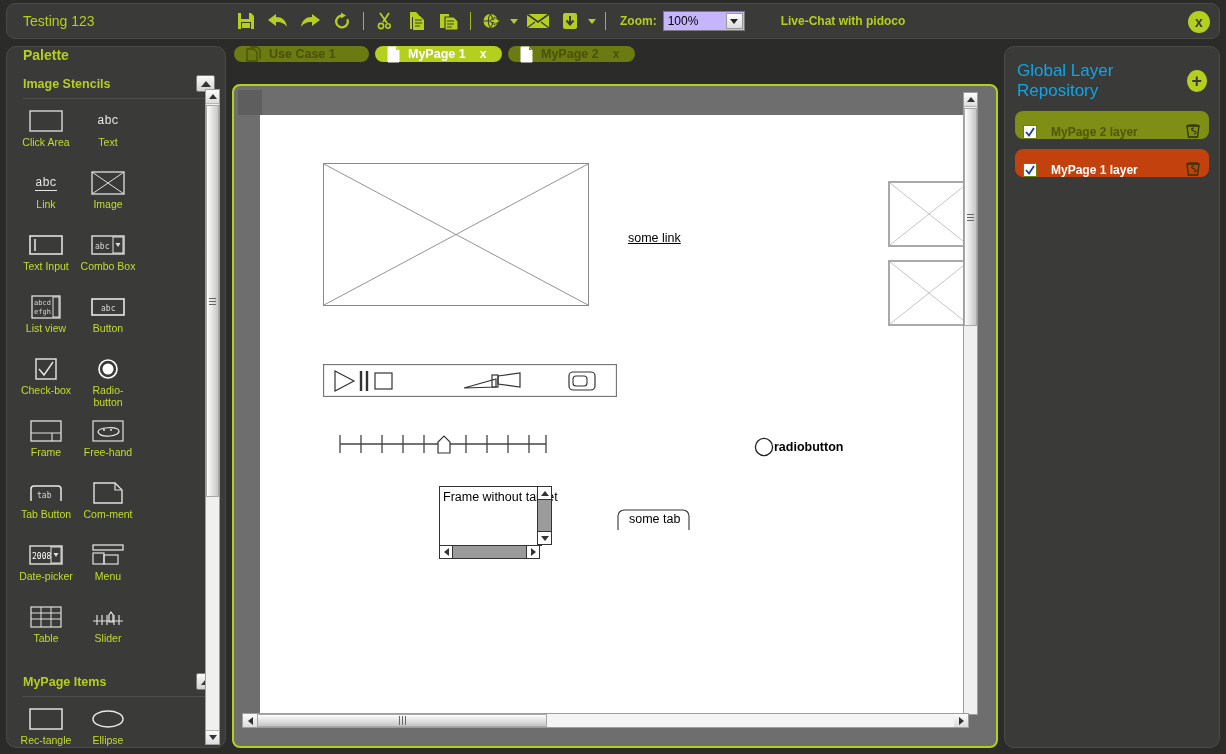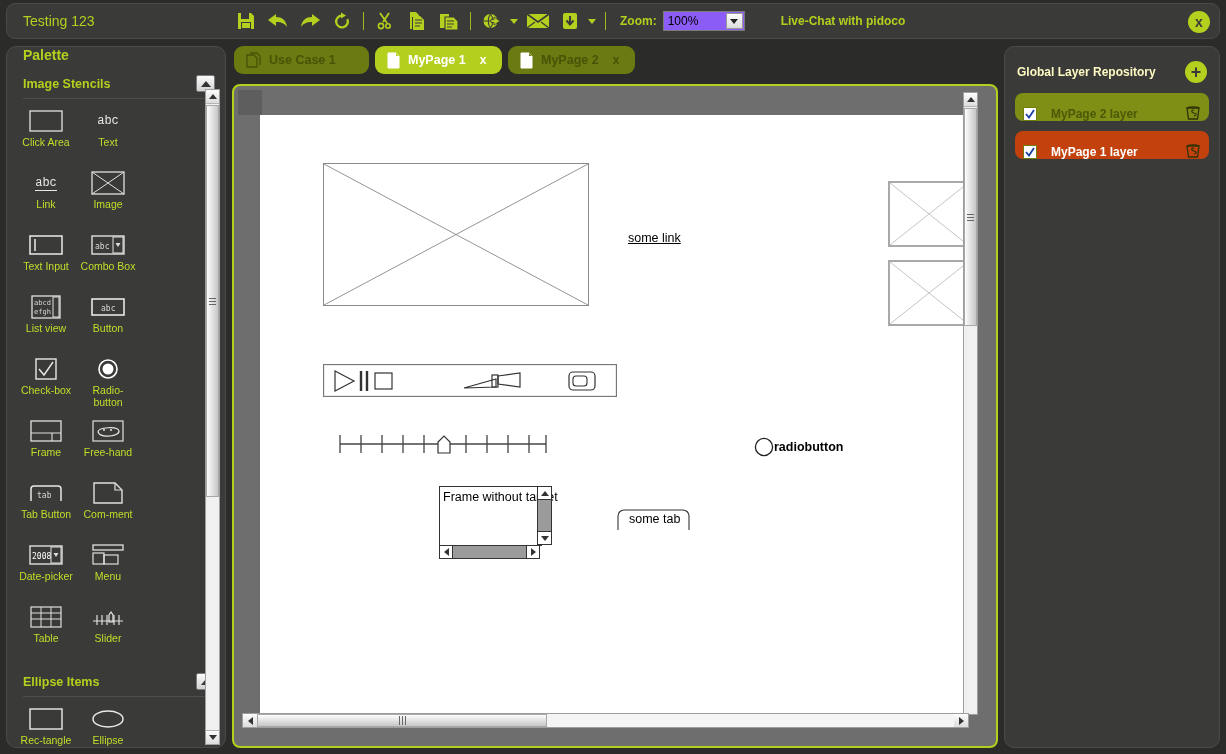--- a/index.html
+++ b/index.html
@@ -28,21 +28,21 @@
   }
   .tb-btn svg { display: block; }
   .tb-sep { width: 1px; height: 18px; background: #b5cf1e; margin: 0 4px; opacity: .85; }
   .tb-caret {
     width: 0; height: 0; border-left: 4px solid transparent; border-right: 4px solid transparent;
     border-top: 5px solid #b5cf1e; margin-left: 1px; margin-right: 3px; cursor: pointer;
   }
   #zoom-wrap { display: flex; align-items: center; margin-left: 10px; }
   #zoom-label { color: #b5cf1e; font-size: 12px; font-weight: bold; margin-right: 6px; }
   #zoom-select {
-    width: 82px; height: 20px; background: #8b5cf6; border: 1px solid #7b7b7b;
+    width: 82px; height: 20px; background: #c4b5fd; border: 1px solid #7b7b7b;
     display: flex; align-items: center; font-size: 12px; color: #000; padding-left: 4px;
     position: relative; cursor: pointer;
   }
   #zoom-select .arrow-box {
     position: absolute; right: 1px; top: 1px; width: 17px; height: 16px;
     background: linear-gradient(#fdfdfd,#dcdcdc); border: 1px solid #9a9a9a;
     display: flex; align-items: center; justify-content: center;
   }
   .dd-arrow { width: 0; height: 0; border-left: 4px solid transparent; border-right: 4px solid transparent; border-top: 5px solid #222; }
   #live-chat { color: #b5cf1e; font-size: 12px; font-weight: bold; margin-left: 36px; white-space: nowrap; }
@@ -97,21 +97,21 @@
     display: flex; align-items: center; justify-content: center;
   }
   .grip-v { width: 7px; height: 7px;
     background: repeating-linear-gradient(#666 0 1px, transparent 1px 3px); }
   .grip-h { width: 7px; height: 9px;
     background: repeating-linear-gradient(90deg,#666 0 1px, transparent 1px 3px); }
 
   
   #tabbar { position: absolute; left: 232px; top: 44px; width: 766px; height: 40px; }
   .tab {
-    position: absolute; top: 2px; height: 28px; border-radius: 9px;
+    position: absolute; top: 2px; height: 16px; border-radius: 9px;
     display: flex; align-items: center; cursor: pointer;
     padding: 0 12px; font-size: 12.5px; font-weight: bold;
   }
   .tab.inactive { background: #6c7a12; color: #4a5208; }
   .tab.active { background: #b5cf1e; color: #fff; }
   .tab .tab-icon { margin-right: 8px; display: flex; }
   .tab .tab-close { margin-left: 14px; font-size: 12px; font-weight: bold; cursor: pointer; }
 
   
   #canvas-outer {
@@ -144,21 +144,21 @@
   .wf-img { border: 1px solid #8a8a8a; }
   .wf-link { font-family: "Liberation Sans", sans-serif; font-size: 12.5px; color: #000; text-decoration: underline; }
   .wf-text { font-family: "Liberation Sans", sans-serif; font-size: 13px; color: #000; }
 
   
   #layers {
     position: absolute; left: 1004px; top: 46px; width: 216px; height: 702px;
     background: #3a3a38; border-radius: 10px; border: 1px solid #4a4a46;
   }
   #layers-head { display: flex; align-items: center; justify-content: space-between; padding: 14px 12px 0 12px; }
-  #layers-title { color: #fef9c3; font-size: 12px; font-weight: bold; }
+  #layers-title { color: #0ea5e9; font-size: 17px; font-weight: normal; }
   #add-layer {
     width: 22px; height: 22px; border-radius: 50%; background: #b5cf1e; color: #3a3a38;
     font-size: 18px; font-weight: bold; display: flex; align-items: center; justify-content: center;
     cursor: pointer; line-height: 1;
   }
   .layer-row {
     margin: 10px 10px 0 10px; height: 28px; border-radius: 8px;
     display: flex; align-items: flex-end; padding: 0 8px; cursor: pointer;
   }
   .layer-row.sel { background: #c2410c; }
@@ -444,21 +444,21 @@
             <svg width="32" height="22">
               <path d="M1 15h30M5 9v10M10 9v10M15 9v10M22 9v10M27 9v10" stroke="#e0e0e0" stroke-width="1.2"></path>
               <path d="M17 16V9l2-3 2 3v7z" fill="none" stroke="#e8e8e8" stroke-width="1.2"></path>
             </svg>
           </span>
         <span class="lbl">Slider</span>
       </div>
     </div>
 
     <div class="pal-section-head" style="margin-top:8px;">
-      <span class="txt">Ellipse Items</span>
+      <span class="txt">MyPage Items</span>
       <span class="collapse-btn">
           <i></i>
         </span>
     </div>
 
     <div class="stencil-grid">
       <div class="stencil">
         <span class="glyph">
             <svg width="34" height="22">
               <rect x="1" y="1" width="32" height="20" fill="none" stroke="#e0e0e0" stroke-width="1.5"></rect>

